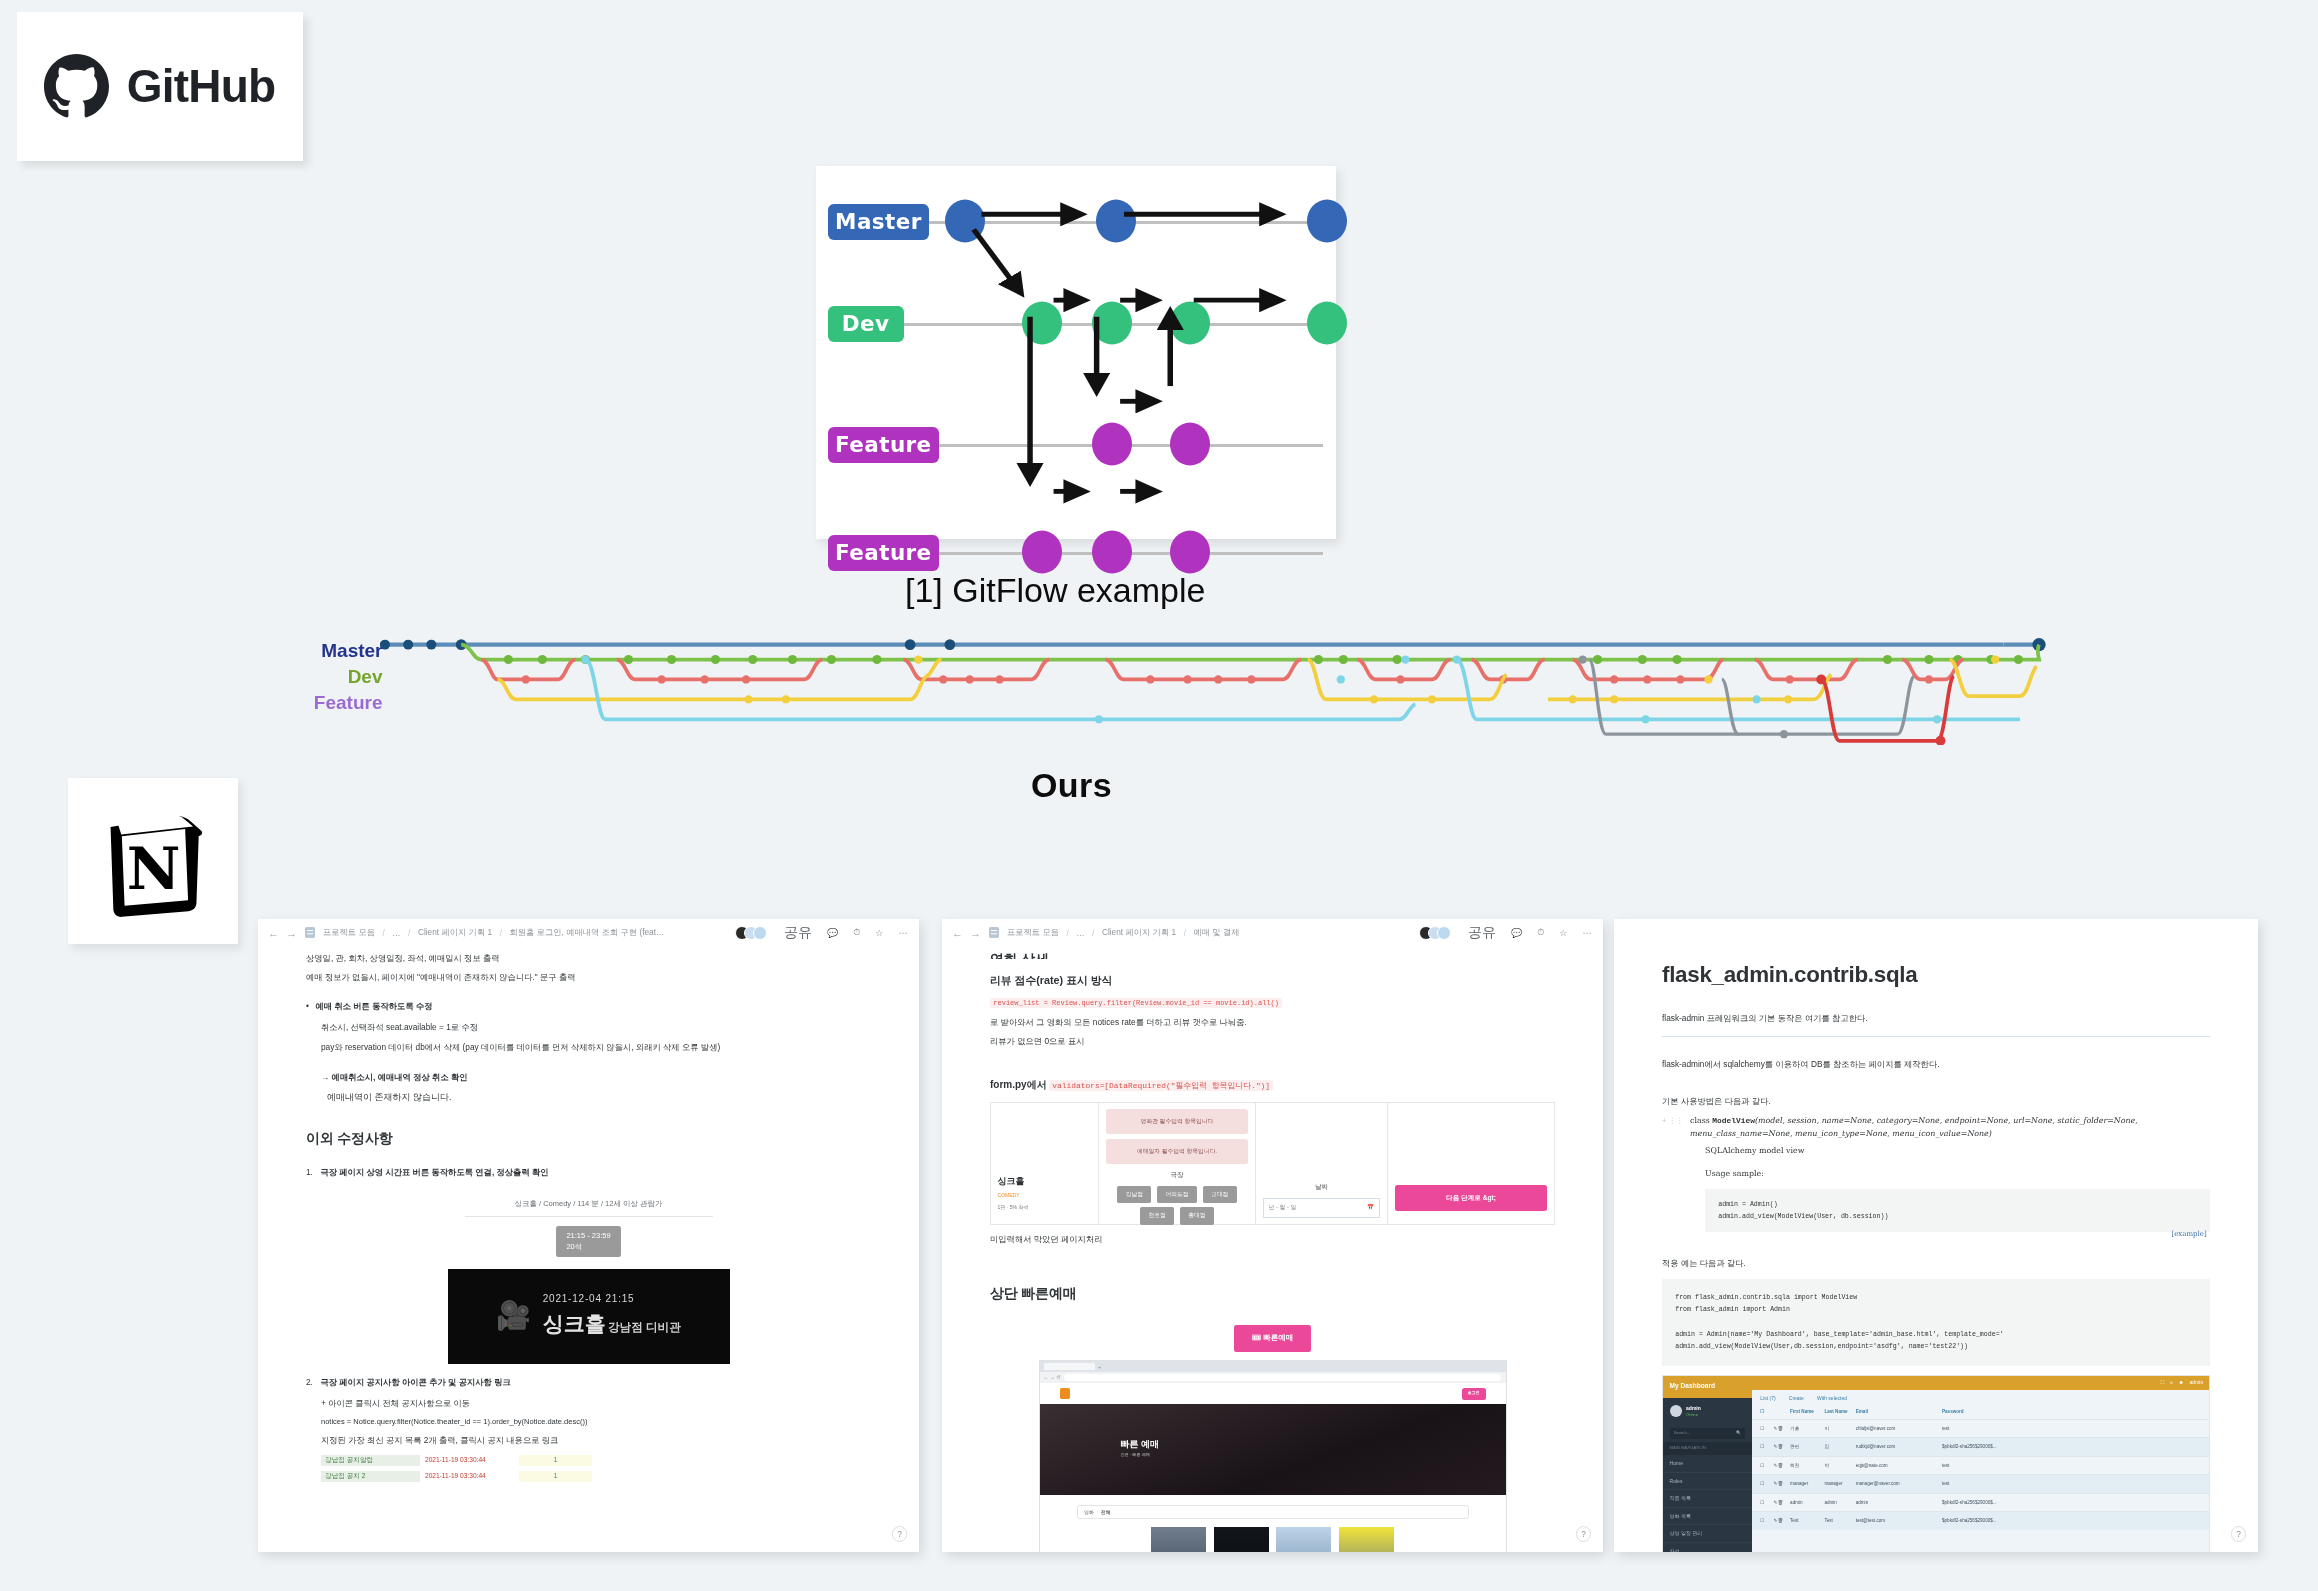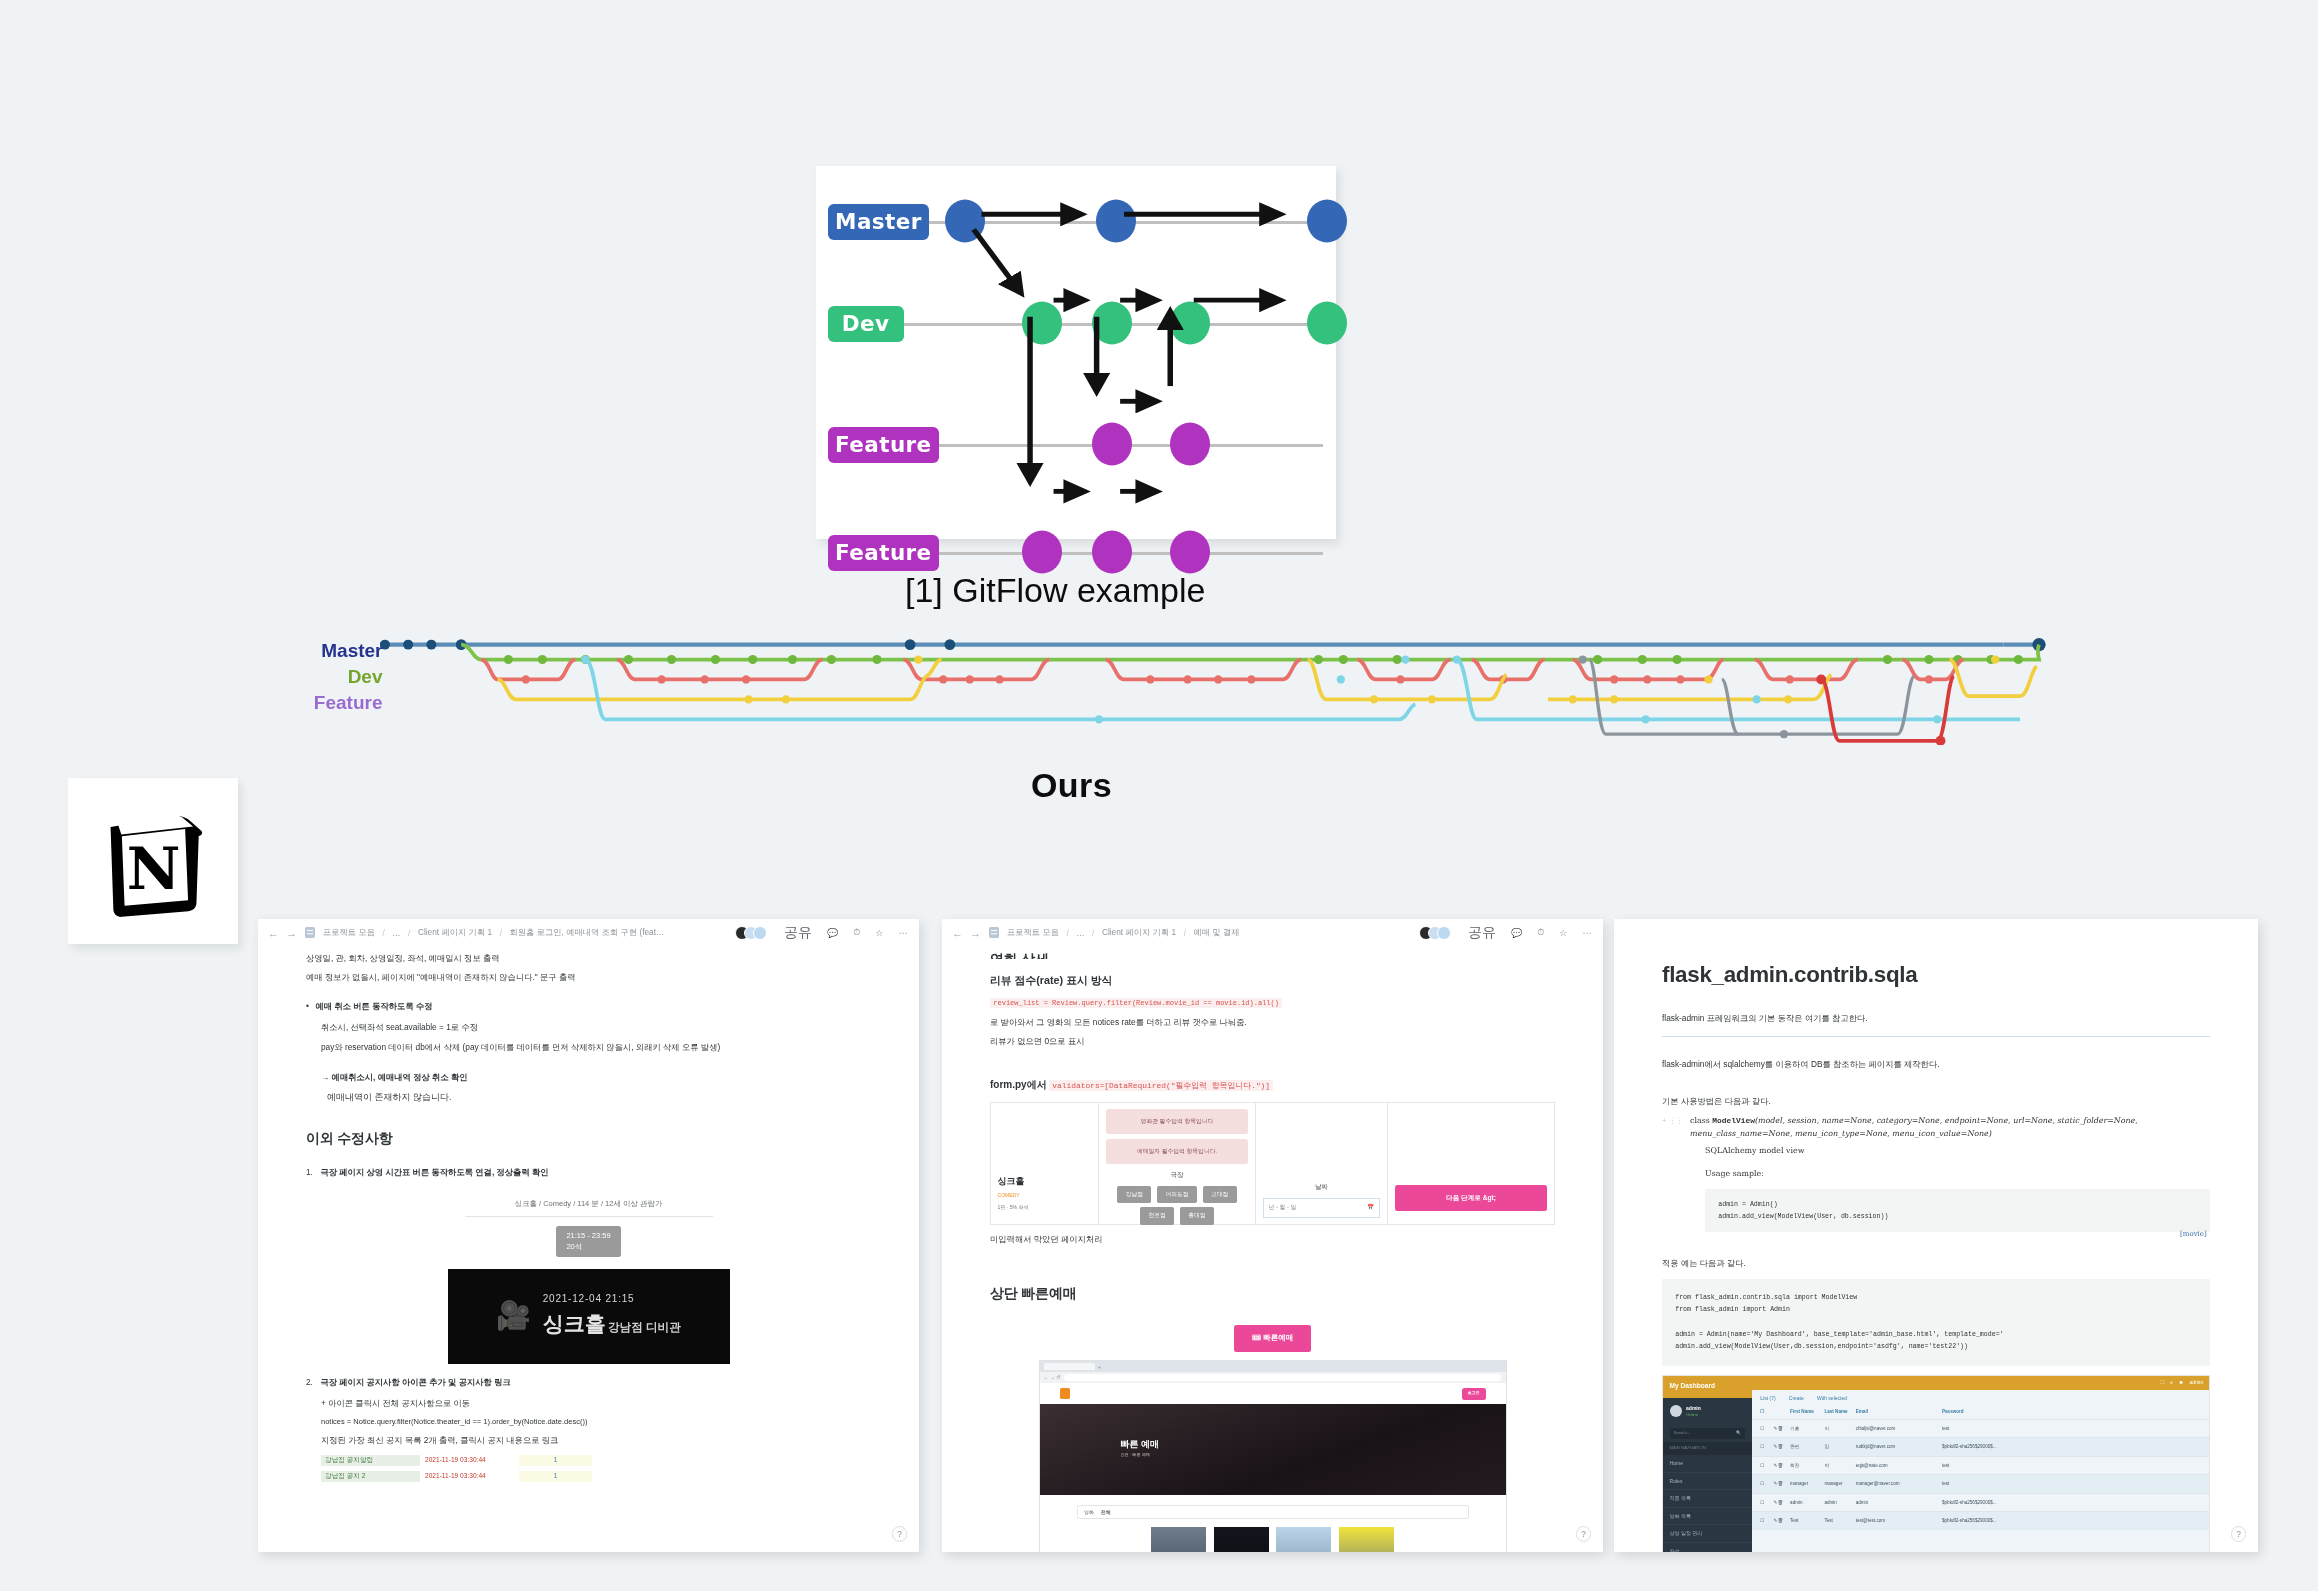--- a/index.html
+++ b/index.html
@@ -227,20 +227,31 @@
   .adm-trow { display:flex; padding: 5px 8.3px; gap: 3.3px; border-top: 0.8px solid #dce6ec; }
   .adm-trow:nth-child(odd) { background: #e3edf4; }
   .c-chk { width: 10px; } .c-act { width: 13.2px; } .c-fn { width: 31px; }
   .c-ln { width: 28px; } .c-em { width: 83px; } .c-pw { flex:1; word-break: break-all; }
 </style>
 </head>
 <body>
 
 <div class="slide">
 
+  <div class="gh-card">
+    <svg class="gh-mark" viewBox="0 0 16 16">
+      <path fill="#1f2328" d="M8 0C3.58 0 0 3.58 0 8c0 3.54 2.29 6.53 5.47 7.59.4.07.55-.17.55-.38
+        0-.19-.01-.82-.01-1.49-2.01.37-2.53-.49-2.69-.94-.09-.23-.48-.94-.82-1.13-.28-.15-.68-.52-.01-.53.63-.01
+        1.08.58 1.23.82.72 1.21 1.87.87 2.33.66.07-.52.28-.87.51-1.07-1.78-.2-3.64-.89-3.64-3.95
+        0-.87.31-1.59.82-2.15-.08-.2-.36-1.02.08-2.12 0 0 .67-.21 2.2.82a7.42 7.42 0 0 1 2-.27c.68 0
+        1.36.09 2 .27 1.53-1.04 2.2-.82 2.2-.82.44 1.1.16 1.92.08 2.12.51.56.82 1.27.82 2.15 0 3.07-1.87
+        3.75-3.65 3.95.29.25.54.73.54 1.48 0 1.07-.01 1.93-.01 2.2 0 .21.15.46.55.38A8.01 8.01 0 0 0 16 8c0-4.42-3.58-8-8-8z"></path>
+    </svg>
+    <span class="gh-word">GitHub</span>
+  </div>
 
   <div class="gitflow-card">
     <div class="gf-inner">
 
       <div class="gf-row" style="top:40px">
         <div class="gf-line"></div>
         <div class="gf-label" style="background:#3467b5; left:0;">Master</div>
         <div class="gf-node" style="background:#3467b5; left:137px"></div>
         <div class="gf-node" style="background:#3467b5; left:288px"></div>
         <div class="gf-node" style="background:#3467b5; left:499px"></div>
@@ -650,21 +661,21 @@
       <div class="h-big" style="font-size:22.4px">flask_admin.contrib.sqla</div>
       <p style="margin-top:18px">flask-admin 프레임워크의 기본 동작은 여기를 참고한다.</p>
       <div class="divider" style="background:#cfe0ef"></div>
       <p style="margin-top:21.5px">flask-admin에서 sqlalchemy를 이용하여 DB를 참조하는 페이지를 제작한다.</p>
       <p style="margin-top:23px">기본 사용방법은 다음과 같다.</p>
 
       <div style="display:flex;gap:6.6px;margin-top:6.6px">
         <span style="color:#c3c8cc;font-size:7.5px">+ ⋮⋮</span>
         <div style="flex:1;font-family:'DejaVu Serif',serif;font-size:7.9px;line-height:1.6;position:relative">
           <span>class </span><b style="font-family:'Liberation Mono',monospace">ModelView</b><i>(model, session, name=None, category=None, endpoint=None, url=None, static_folder=None, menu_class_name=None, menu_icon_type=None, menu_icon_value=None)</i>
-          <span style="position:absolute;right:3.3px;bottom:0;color:#3b6ea5;font-size:7px">[movie]</span>
+          <span style="position:absolute;right:3.3px;bottom:0;color:#3b6ea5;font-size:7px">[example]</span>
           <div style="margin:5px 0 0 15px;font-size:7.9px">SQLAlchemy model view</div>
           <div style="margin:10px 0 0 15px;font-size:7.9px">Usage sample:</div>
           <div class="code-block" style="margin-left:15px;font-size:6.6px">admin = Admin()
 admin.add_view(ModelView(User, db.session))</div>
         </div>
       </div>
 
       <p style="margin-top:16.6px">적용 예는 다음과 같다.</p>
       <div class="code-block" style="font-size:6.6px;line-height:1.85;padding:13.2px">from flask_admin.contrib.sqla import ModelView
 from flask_admin import Admin

